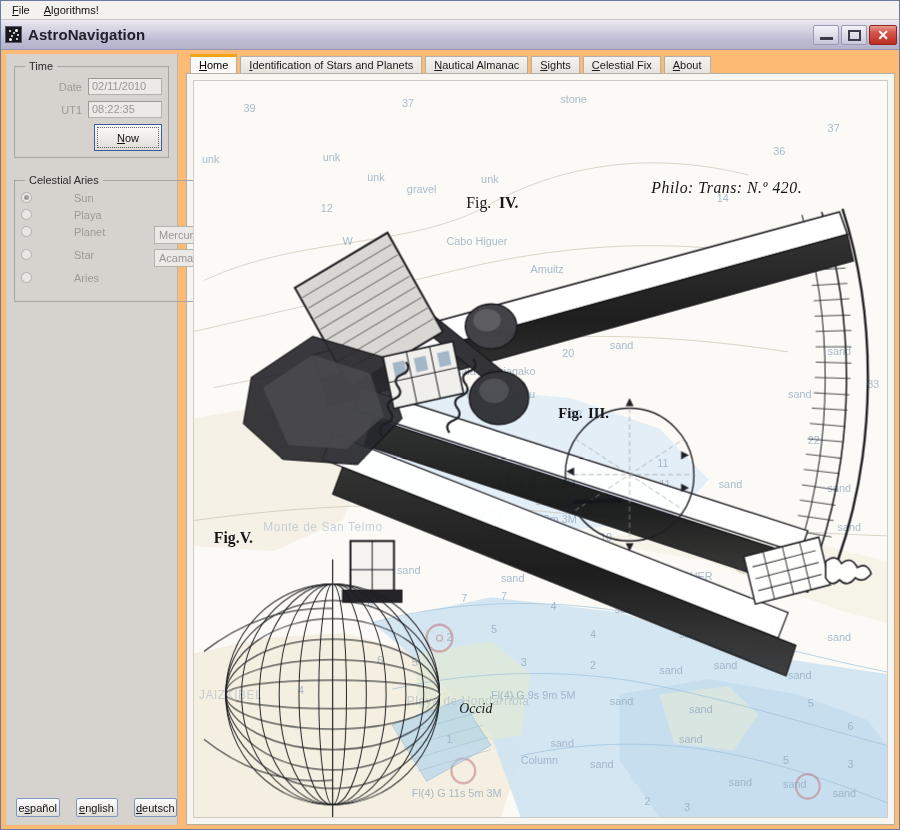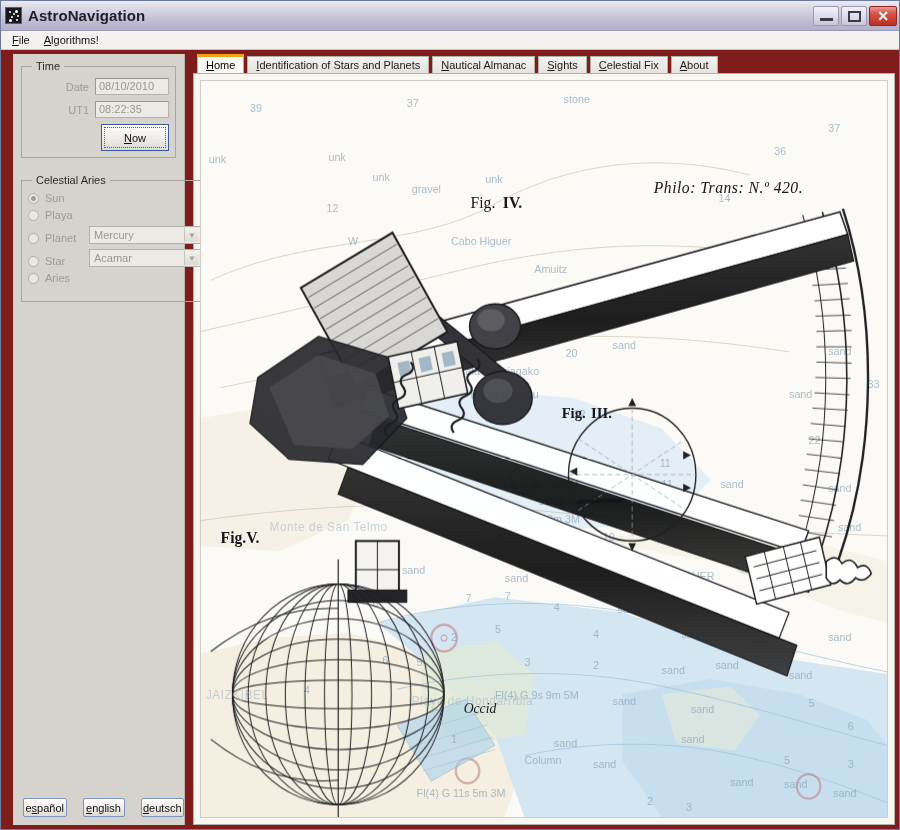--- a/index.html
+++ b/index.html
@@ -98,22 +98,22 @@
   .menu-item {
     padding: 2px 9px 2px 5px;
     font-size: 11px; color: #111;
     white-space: nowrap;
   }
   .mn { text-decoration: underline; }
 
   
   #body {
     flex: 1 1 auto; display: flex;
-    background: #7f1d1d;
-    padding: 4px 4px 4px 12px;
+    background: #fdba74;
+    padding: 4px 4px 4px 5px;
     box-sizing: border-box;
     min-height: 0;
   }
 
   
   #sidebar {
     width: 172px; flex: 0 0 172px;
     position: relative;
     background: #d6d3ce;
     border-right: 1px solid #b9b6b0;
@@ -182,21 +182,21 @@
     display:flex; align-items:center; justify-content:center;
     box-sizing: border-box;
     position: relative;
   }
   #btn-now::after {
     content:""; position:absolute; left:2px; top:2px; right:2px; bottom:2px;
     border:1px dotted #62605c;
   }
   #btn-now span { position: relative; z-index: 1; }
 
-  .radio-row { display:flex; align-items:flex-end; margin-bottom:5px; }
+  .radio-row { display:flex; align-items:flex-start; margin-bottom:5px;gap:36px; }
   .radio {
     width: 11px; height: 11px; border-radius: 50%;
     border: 1px solid #b3b0ab;
     background: #e9e7e3;
     margin-right: 6px; position: relative;
     flex: 0 0 auto; box-sizing: border-box;
   }
   .radio.on::after {
     content:""; position:absolute; left:2px; top:2px;
     width:5px; height:5px; border-radius:50%;
@@ -293,20 +293,25 @@
   #chart-svg { display:block; width: 100%; height: 100%; }
 
   .ch-txt { font-family: "Liberation Sans", sans-serif; fill:#8fa7bc; }
   .ch-name { font-family: "Liberation Sans", sans-serif; fill:#a9b9c8; letter-spacing:0.6px;}
   .eng-txt { font-family: "Liberation Serif", serif; fill:#16161a; }
 </style>
 </head>
 <body>
 
 <div id="window">
+
+  <div id="menubar">
+    <div class="menu-item"><span class="mn">F</span>ile</div>
+    <div class="menu-item"><span class="mn">A</span>lgorithms!</div>
+  </div>
 
   <div id="titlebar">
     <div id="app-icon">
       <i></i>
         <i></i>
         <i></i>
         <i></i>
         <i></i>
         <i></i>
         <i></i>
@@ -316,34 +321,29 @@
         <span class="g-min"></span>
       </div>
     <div class="winbtn">
         <span class="g-max"></span>
       </div>
     <div class="winbtn close">
       <span class="g-close">✕</span>
     </div>
   </div>
 
-  <div id="menubar">
-    <div class="menu-item"><span class="mn">F</span>ile</div>
-    <div class="menu-item"><span class="mn">A</span>lgorithms!</div>
-  </div>
-
   <div id="body">
 
     <div id="sidebar">
 
       <fieldset class="group" id="grp-time">
         <legend>Time</legend>
         <div class="field-row">
           <div class="field-label">Date</div>
-          <div class="tbox">08/10/2010</div>
+          <div class="tbox">02/11/2010</div>
         </div>
         <div class="field-row">
           <div class="field-label">UT1</div>
           <div class="tbox">08:22:35</div>
         </div>
         <div class="btn-row">
           <div id="btn-now">
             <span><span class="mn">N</span>ow</span>
           </div>
         </div>

